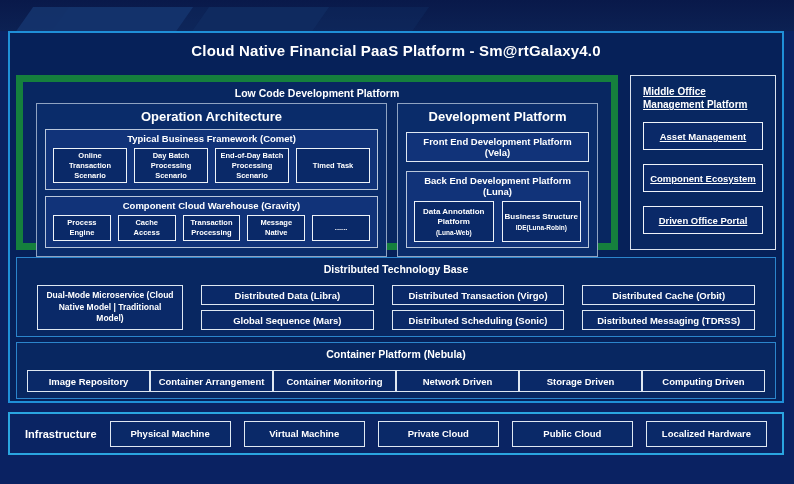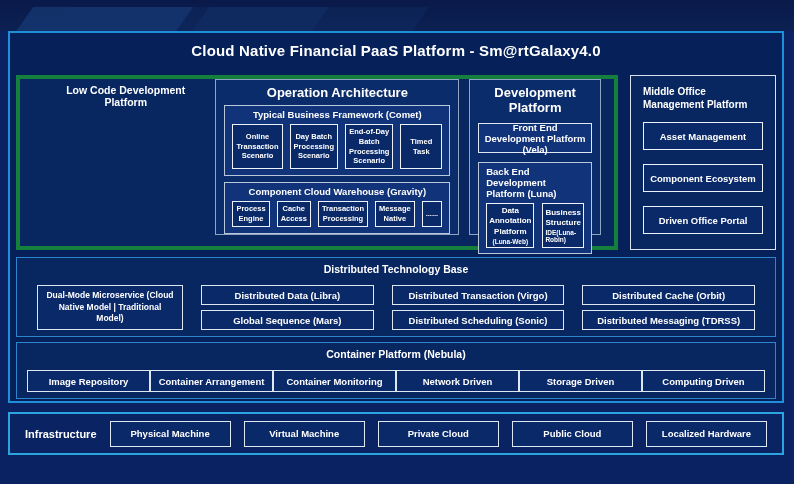--- a/index.html
+++ b/index.html
@@ -22,22 +22,22 @@
   
   .main-frame { position:absolute; left:8px; top:31px; width:776px; height:372px;
     border:2px solid #1f8fd8; background:#062159; }
   .page-title { text-align:center; font-size:15px; font-weight:bold; margin-top:9px;
     letter-spacing:.2px; }
 
   .upper-row { position:absolute; left:6px; top:42px; width:760px; height:175px;
     display:flex; gap:12px; }
 
   
-  .low-code { flex:1; border:4px solid #15803d; background:#082761;
-    display:flex; flex-direction:row;padding-left:29px; }
+  .low-code { flex:1; border:7px solid #15803d; background:#082761;
+    display:flex; flex-direction:column; }
   .section-label { text-align:center; font-size:10.5px; font-weight:bold; padding:5px 0 4px; }
   .low-code-inner { flex:1; display:flex; gap:10px; padding:0 13px 11px; }
 
   .arch-box { border:1px solid #8fa3c2; background:#0a2c6a; padding:2px 8px 8px;
     display:flex; flex-direction:column; }
   .op-arch { flex:1.82; }
   .dev-platform { flex:1; }
   .arch-title { text-align:center; font-size:13px; font-weight:bold; padding:3px 0 5px; }
 
   .framework-box { border:1px solid #b9c7db; background:#113379; padding:3px 7px 6px; }
@@ -46,30 +46,30 @@
   .framework-items { display:flex; gap:7px; }
   .item-box { flex:1; min-height:25px; border:1px solid #eef3f9; background:#0a2968;
     font-size:7.5px; font-weight:600; display:flex; align-items:center; justify-content:center;
     text-align:center; padding:2px 3px; line-height:1.3; }
 
   .front-end-box { border:1px solid #dfe8f2; background:#113379; height:30px; margin-top:3px;
     display:flex; align-items:center; justify-content:center; font-size:9.5px; font-weight:bold;
     text-align:center; padding:0 4px; }
   .back-end-box { border:1px solid #b9c7db; background:#113379; margin-top:9px; flex:1;
     display:flex; flex-direction:column; padding:3px 7px 5px; }
-  .back-end-title { font-size:9.5px; font-weight:bold; margin-bottom:4px; }
+  .back-end-title { text-align:center; font-size:9.5px; font-weight:bold; margin-bottom:4px; }
   .back-end-items { display:flex; gap:8px; flex:1; }
   .annotation-box { flex:1; border:1px solid #eef3f9; background:#0a2968;
     display:flex; flex-direction:column; align-items:center; justify-content:center; padding:2px; }
   .annotation-line1 { font-size:8px; font-weight:bold; text-align:center; line-height:1.3; }
   .annotation-line2 { font-size:6.5px; font-weight:600; margin-top:1px; }
 
   
   .middle-office { width:146px; border:1px solid #d9e2ee; background:#082761;
-    padding:9px 12px 0; display:flex; flex-direction:column; }
+    padding:9px 12px 0; display:flex; flex-direction:column;text-decoration:underline; }
   .mo-label { font-size:10px; font-weight:bold; line-height:1.3; margin-bottom:11px; }
   .mo-item { height:28px; border:1px solid #eef3f9; background:#0a2968; margin-bottom:14px;
     display:flex; align-items:center; justify-content:center; font-size:9.5px; font-weight:bold;
     text-align:center; }
 
   
   .distributed { position:absolute; left:6px; top:224px; width:760px; height:80px;
     border:1px solid #2b85cc; background:#082761; }
   .dist-content { display:flex; gap:18px; padding:6px 20px 0; align-items:flex-start; }
   .dual-mode { width:146px; flex:none; height:45px; border:1px solid #dfe8f2; background:#0a2968;

